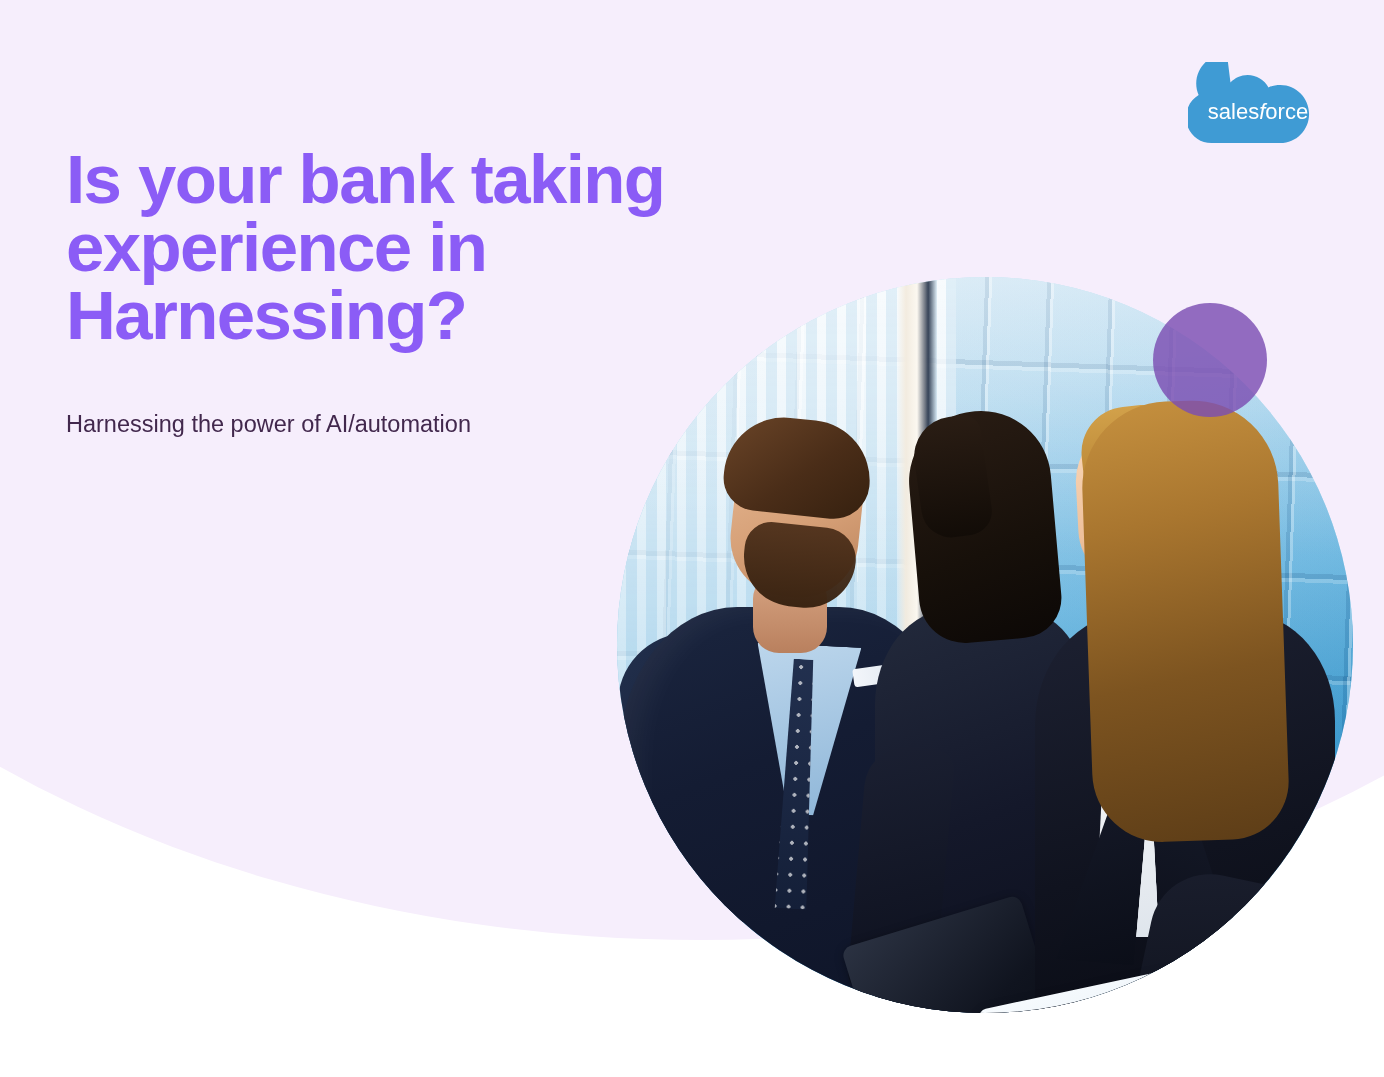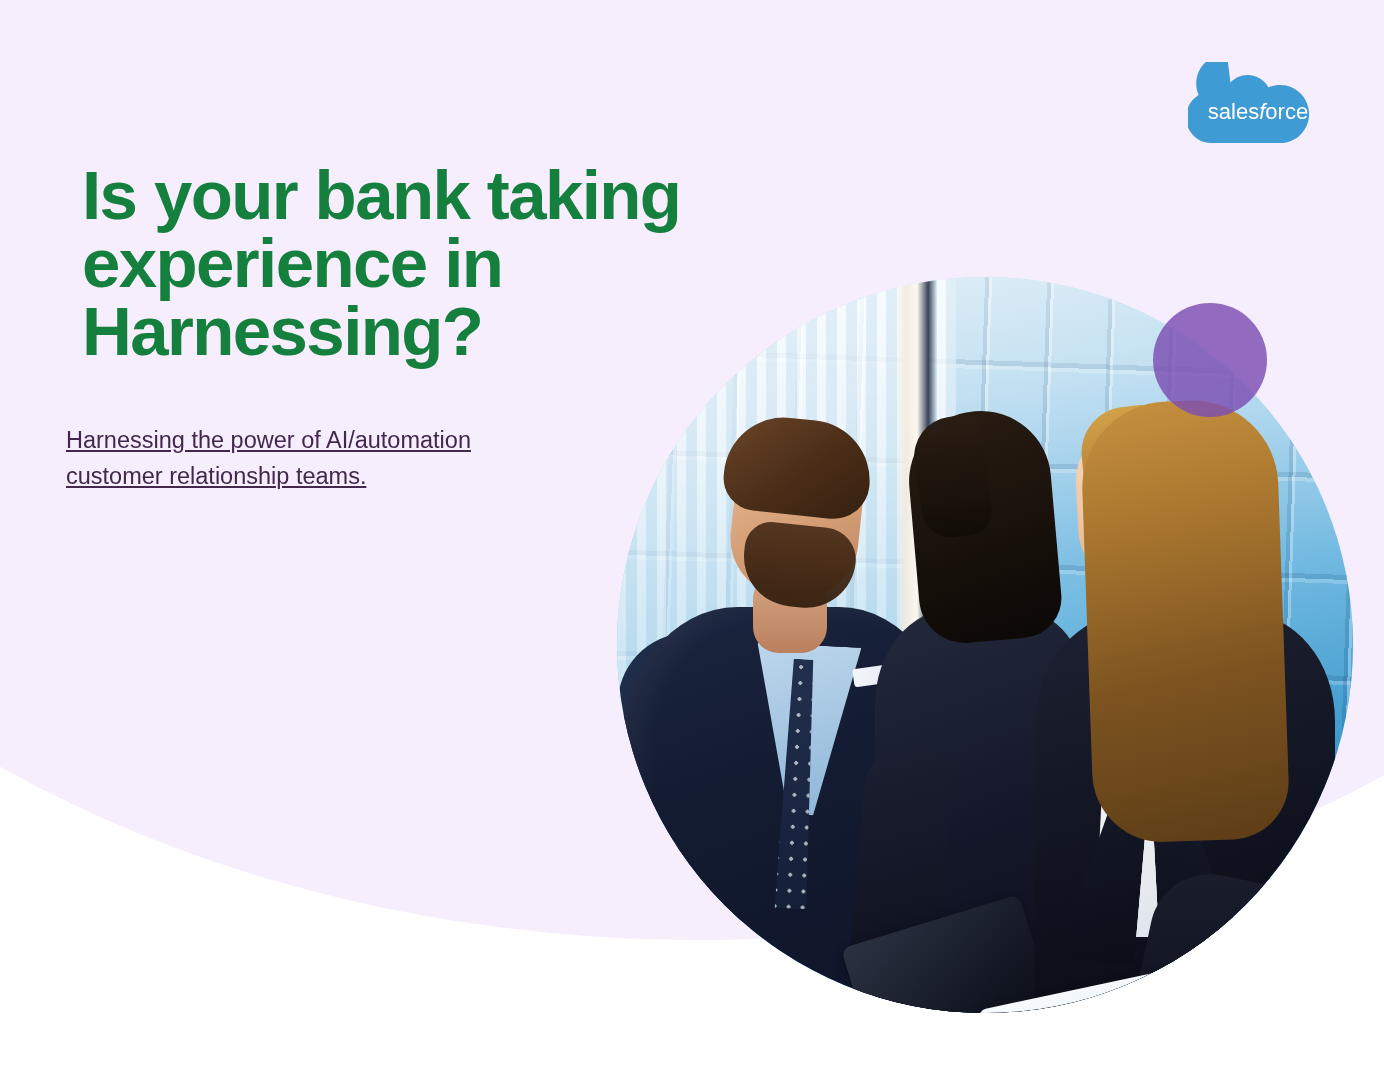--- a/index.html
+++ b/index.html
@@ -287,39 +287,38 @@
 
   
   .text-col {
     position: absolute;
     left: 66px;
     top: 146px;
     width: 720px;
     z-index: 8;
   }
   .headline {
-    margin: 16px;
-    color: #15803d;
+    margin: 0;
+    color: #8b5cf6;
     font-family: "Liberation Sans", sans-serif;
     font-weight: 700;
     font-size: 69px;
     line-height: 0.985;
     letter-spacing: -1.6px;
   }
   .headline .line { display: block; white-space: nowrap; }
 
   .subhead {
     margin: 56px 0 0 0;
     color: #42284d;
     font-family: "Liberation Sans", sans-serif;
     font-weight: 400;
     font-size: 23.5px;
     line-height: 1.54;
     max-width: 500px;
-    text-decoration: underline;
   }
   .subhead .line { display: block; }
 </style>
 </head>
 <body>
 
 <div id="page">
 
   <div class="bg-blob"></div>
 
@@ -374,17 +373,16 @@
   </div>
 
   <div class="text-col">
     <h1 class="headline">
       <span class="line">Is your bank taking</span>
       <span class="line">experience in</span>
       <span class="line">Harnessing?</span>
     </h1>
     <p class="subhead">
       <span class="line">Harnessing the power of AI/automation</span>
-      <span class="line">customer relationship teams.</span>
     </p>
   </div>
 
 </div>
 
 </body></html>

